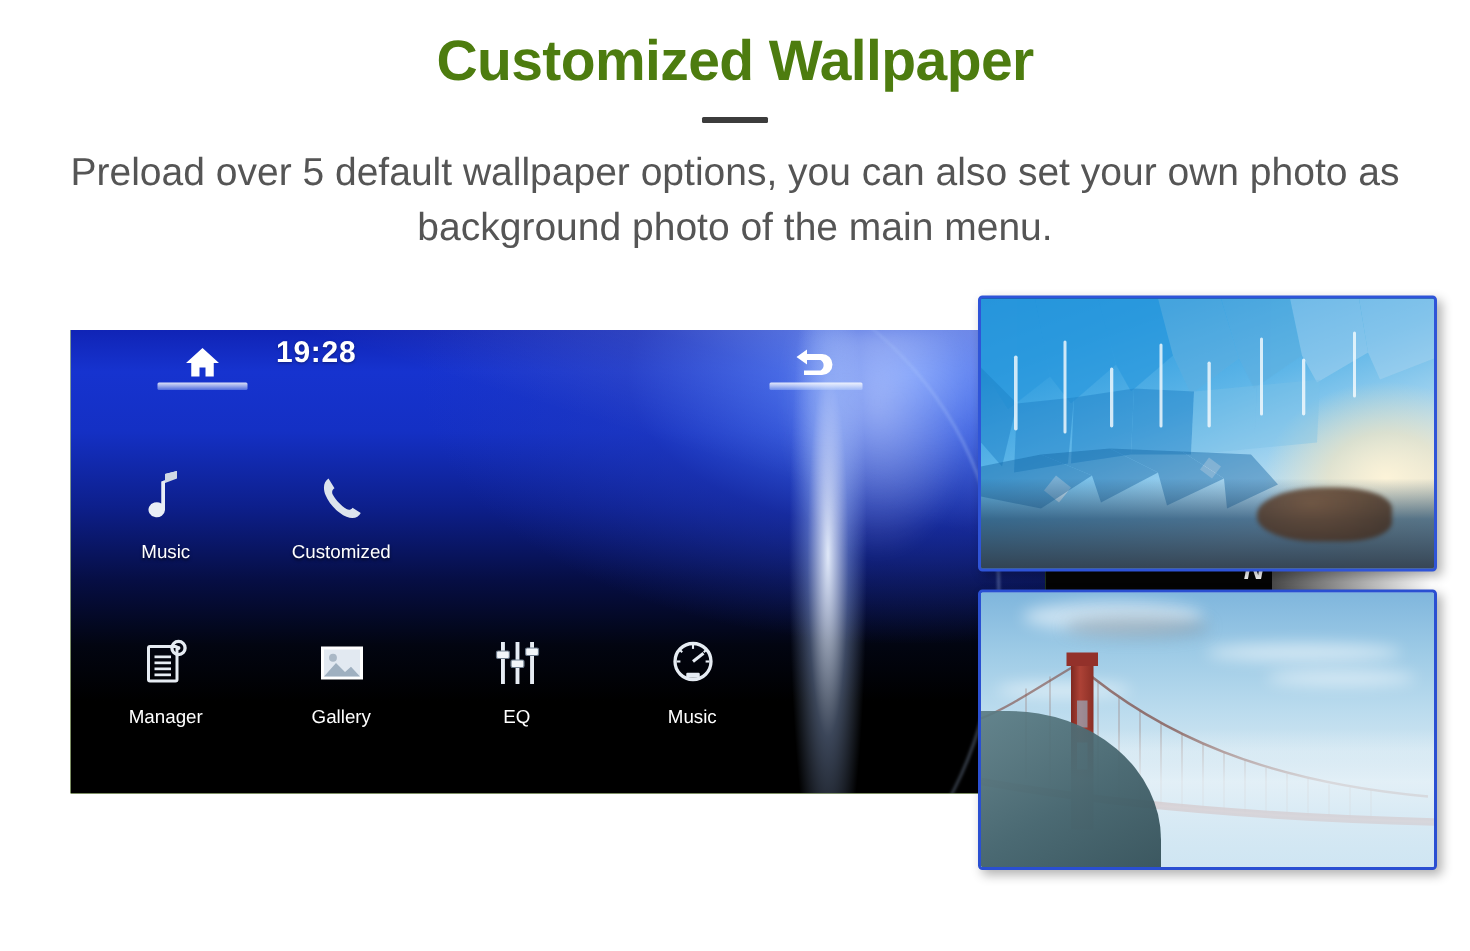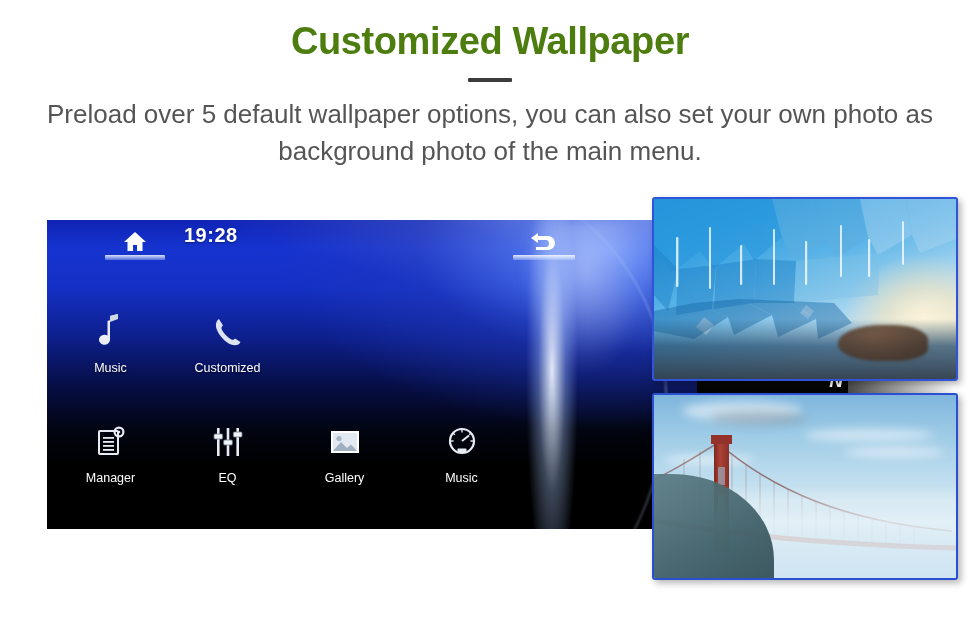--- a/index.html
+++ b/index.html
@@ -384,42 +384,42 @@
             <rect x="8" y="23" width="11" height="1.8" fill="#e6ecf3"></rect>
             <circle cx="24" cy="6" r="4.4" fill="none" stroke="#e6ecf3" stroke-width="2.2"></circle>
             <circle cx="24" cy="6" r="1.3" fill="#e6ecf3"></circle>
           </svg>
         </span>
         <span class="lbl">Manager</span>
       </div>
 
       <div class="hu-app">
         <span class="ic">
+          <svg width="32" height="28" viewBox="0 0 32 28">
+            <rect x="2" y="3" width="28" height="22" fill="#ffffff"></rect>
+            <rect x="4" y="5" width="24" height="18" fill="#e2e9f1"></rect>
+            <circle cx="10" cy="10.5" r="2.6" fill="#aab8c6"></circle>
+            <path d="M4 23 L12 14 L18 20 L22 16.5 L28 23 Z" fill="#9fb0c0"></path>
+          </svg>
+        </span>
+        <span class="lbl">Gallery</span>
+      </div>
+
+      <div class="hu-app">
+        <span class="ic">
           <svg width="30" height="32" viewBox="0 0 30 32">
             <rect x="4" y="2" width="2.6" height="28" fill="#e6ecf3"></rect>
             <rect x="13.7" y="2" width="2.6" height="28" fill="#e6ecf3"></rect>
             <rect x="23.4" y="2" width="2.6" height="28" fill="#e6ecf3"></rect>
             <rect x="1" y="8" width="8.6" height="5" rx="1" fill="#f2f6fa" stroke="#6d7c8d" stroke-width="0.8"></rect>
             <rect x="10.7" y="14" width="8.6" height="5" rx="1" fill="#f2f6fa" stroke="#6d7c8d" stroke-width="0.8"></rect>
             <rect x="20.4" y="6" width="8.6" height="5" rx="1" fill="#f2f6fa" stroke="#6d7c8d" stroke-width="0.8"></rect>
           </svg>
         </span>
         <span class="lbl">EQ</span>
-      </div>
-
-      <div class="hu-app">
-        <span class="ic">
-          <svg width="32" height="28" viewBox="0 0 32 28">
-            <rect x="2" y="3" width="28" height="22" fill="#ffffff"></rect>
-            <rect x="4" y="5" width="24" height="18" fill="#e2e9f1"></rect>
-            <circle cx="10" cy="10.5" r="2.6" fill="#aab8c6"></circle>
-            <path d="M4 23 L12 14 L18 20 L22 16.5 L28 23 Z" fill="#9fb0c0"></path>
-          </svg>
-        </span>
-        <span class="lbl">Gallery</span>
       </div>
 
       <div class="hu-app">
         <span class="ic">
           <svg width="32" height="32" viewBox="0 0 32 32">
             <circle cx="16" cy="15" r="12" fill="none" stroke="#e6ecf3" stroke-width="2.2"></circle>
             <line x1="16" y1="4" x2="16" y2="6.6" stroke="#e6ecf3" stroke-width="1.4"></line>
             <line x1="7" y1="7" x2="8.8" y2="8.8" stroke="#e6ecf3" stroke-width="1.4"></line>
             <line x1="25" y1="7" x2="23.2" y2="8.8" stroke="#e6ecf3" stroke-width="1.4"></line>
             <line x1="5" y1="15" x2="7.6" y2="15" stroke="#e6ecf3" stroke-width="1.4"></line>

